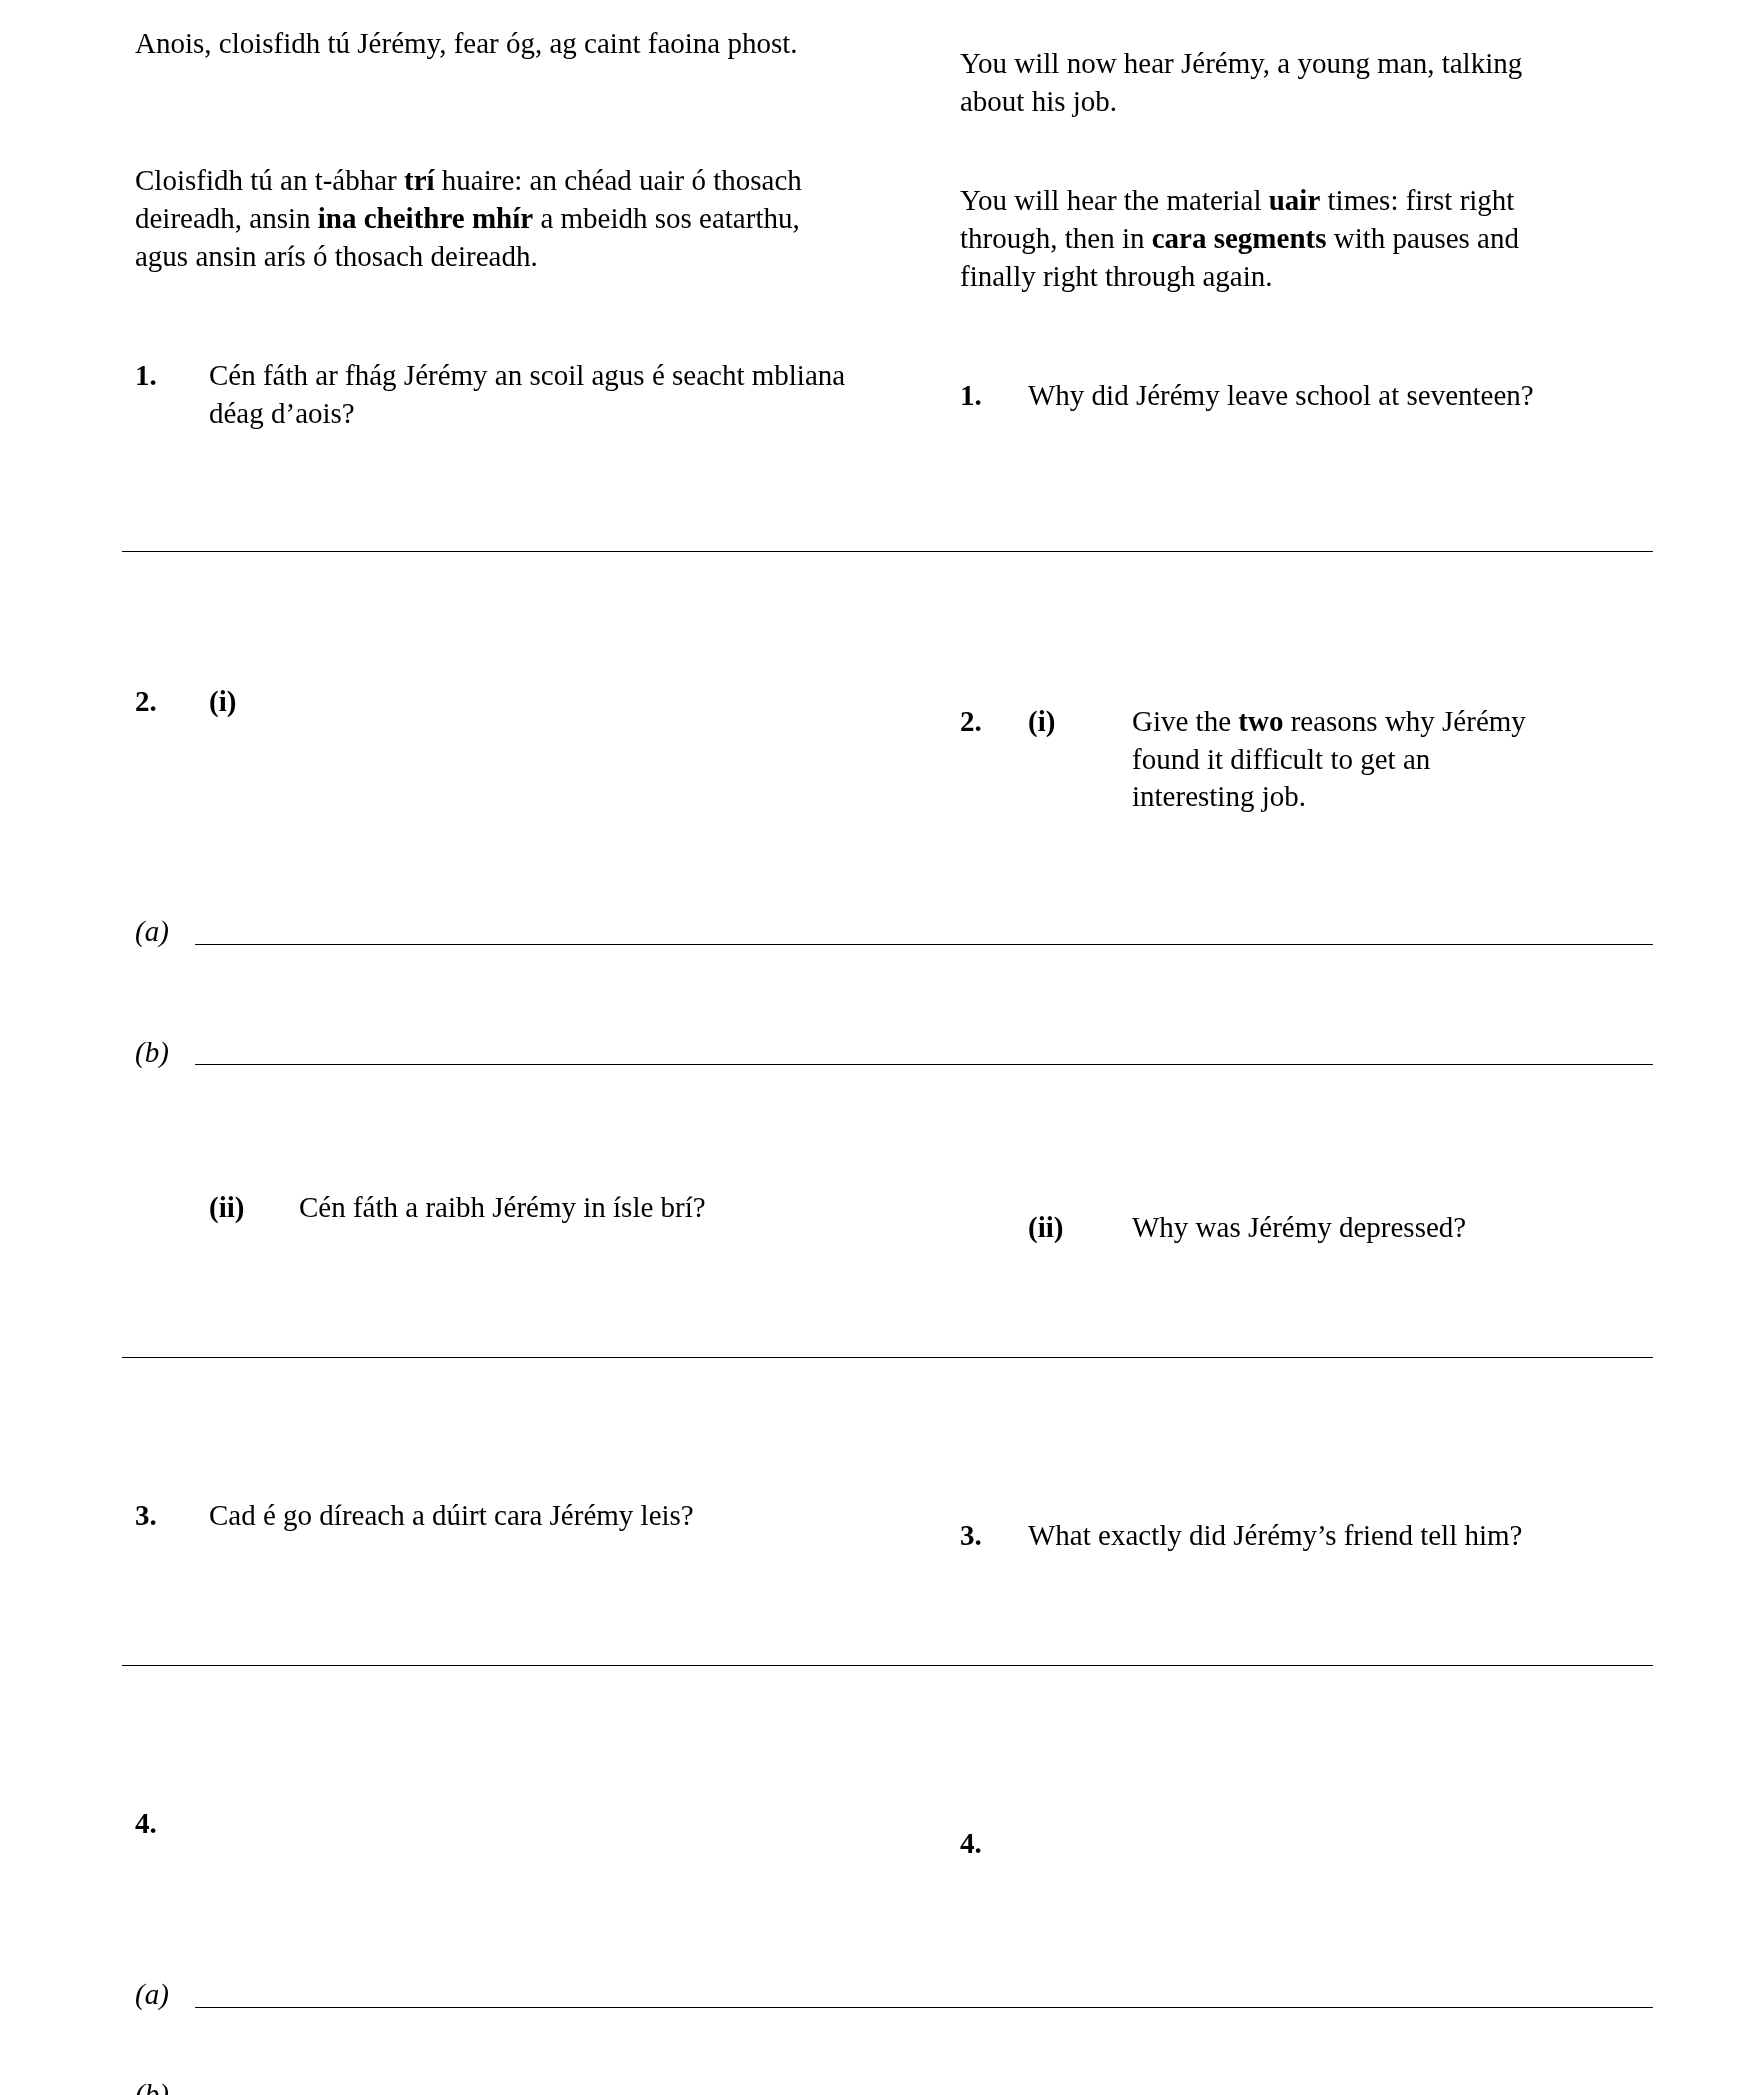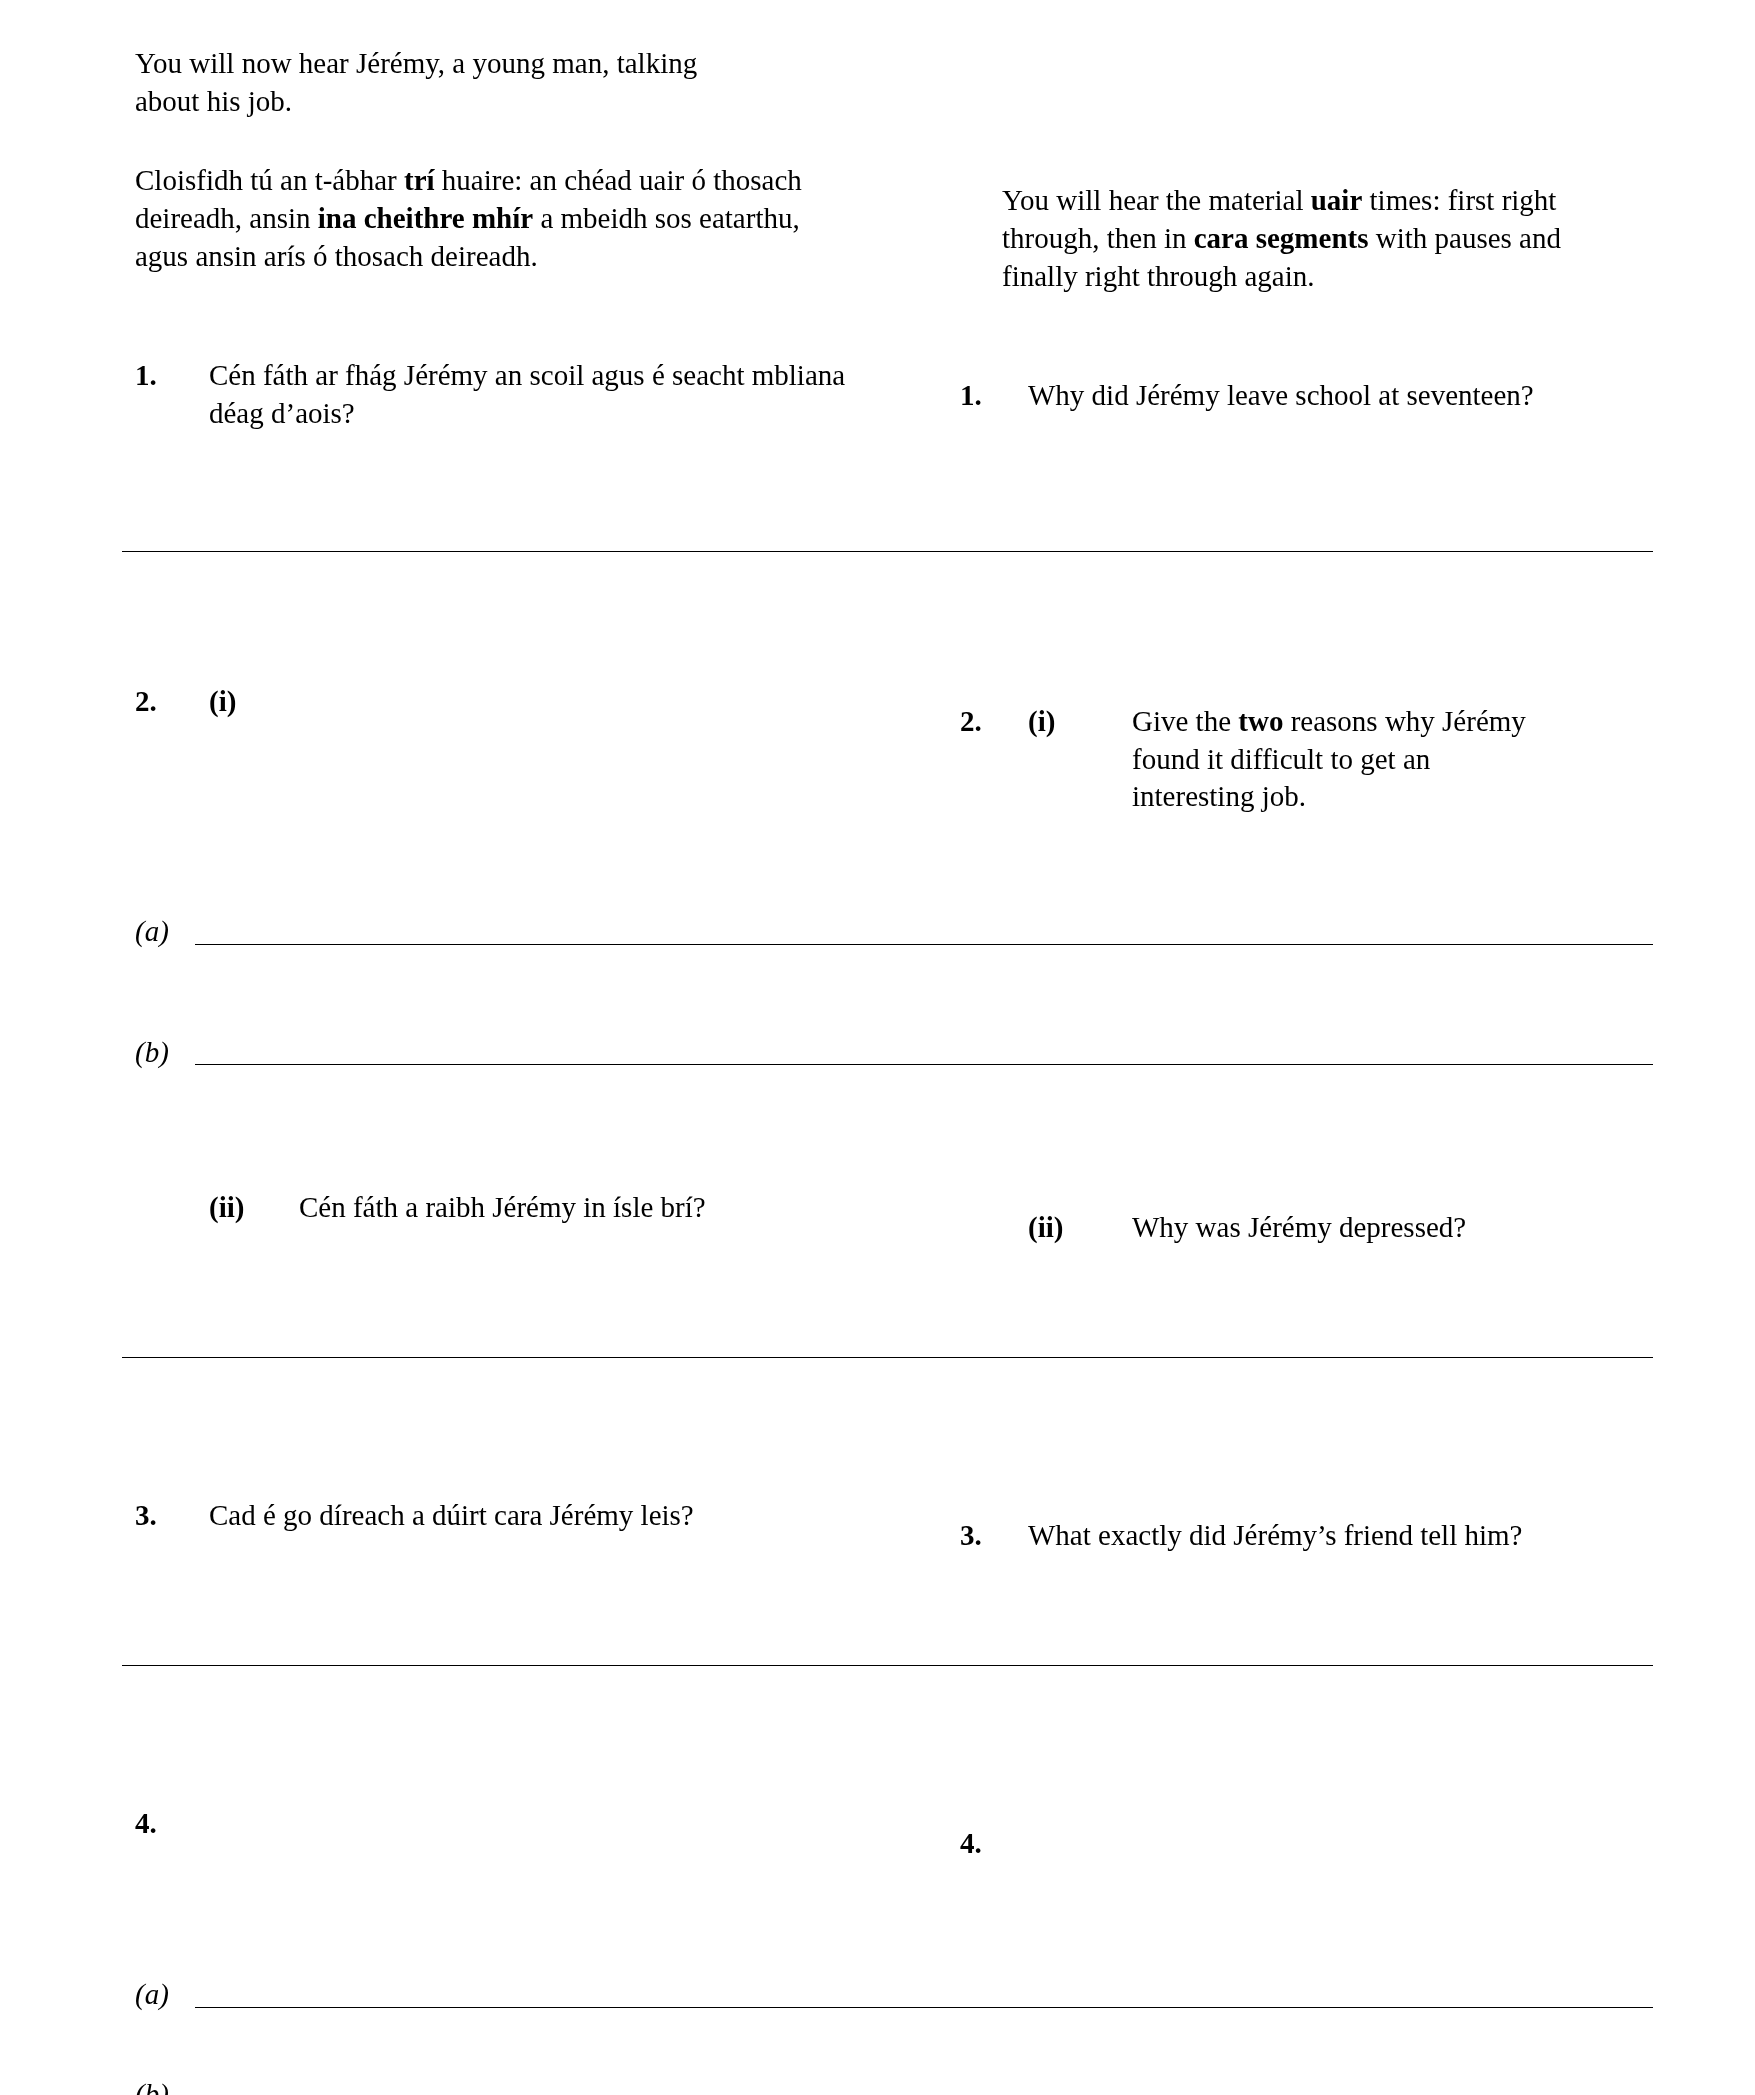--- a/index.html
+++ b/index.html
@@ -33,40 +33,43 @@
     margin-left: -13.5px;
     width: 1531px;
     height: 0;
   }
 
   .ans-row { display: flex; align-items: flex-end; }
   .ans-label { font-style: italic; width: 60px; flex-shrink: 0; }
   .ans-line { flex: 1; border-bottom: 1.9px solid #000; margin-bottom: 5.8px; }
 
   
-  .m-intro2 { margin-top: 42px; gap: 42px; }
+  .m-intro2 { margin-top: 42px; }
   .m-q1     { margin-top: 62px; }
   .m-rule1  { margin-top: 118px; }
   .m-q2i    { margin-top: 131px; }
   .m-ansA   { margin-top: 97px; }
   .m-ansB   { margin-top: 83px; }
   .m-q2ii   { margin-top: 118px; }
   .m-rule2  { margin-top: 110px; }
   .m-q3     { margin-top: 139px; }
   .m-rule3  { margin-top: 110px; }
   .m-q4     { margin-top: 139px; }
   .m-ansA2  { margin-top: 114px; }
   .m-ansB2  { margin-top: 62px; }
 </style>
 </head>
 <body>
 
 <div class="page">
 
   <div class="row">
+    <div class="col left">
+      <p>Anois, cloisfidh tú Jérémy, fear óg, ag caint faoina phost.</p>
+    </div>
     <div class="col right">
       <p>You will now hear Jérémy, a young man, talking about his job.</p>
     </div>
   </div>
 
   <div class="row m-intro2">
     <div class="col left">
       <p><span>Cloisfidh tú an t-ábhar </span><b>trí</b><span> huaire: an chéad uair ó thosach deireadh, ansin </span><b>ina cheithre mhír</b><span> a mbeidh sos eatarthu, agus ansin arís ó thosach deireadh.</span></p>
     </div>
     <div class="col right">

